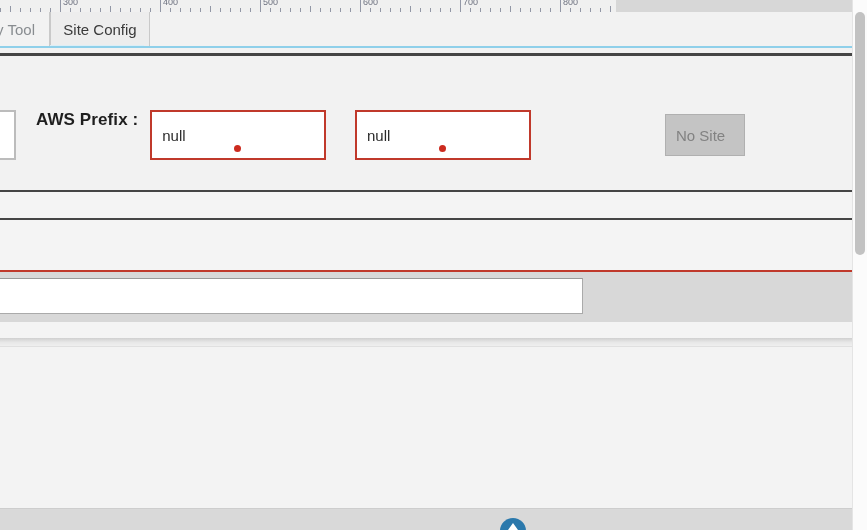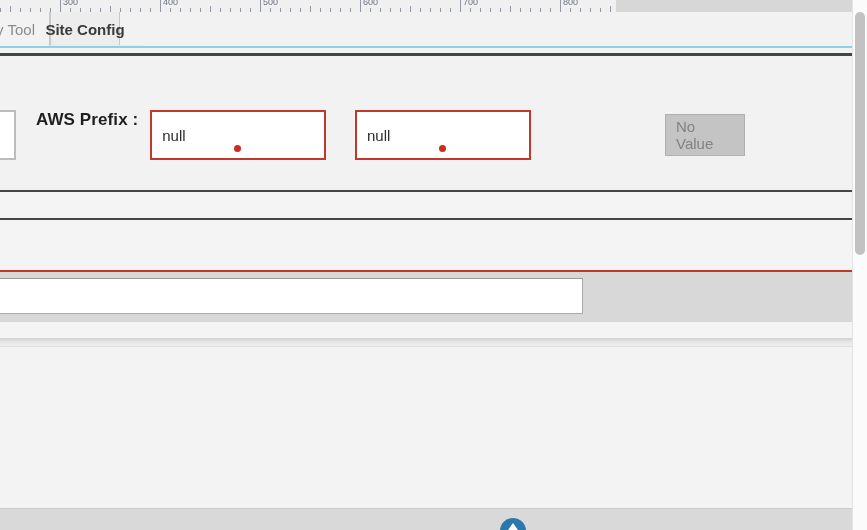--- a/index.html
+++ b/index.html
@@ -85,25 +85,25 @@
     white-space: nowrap;
   }
   .tab.partial {
     left: -26px;
     width: 76px;
     justify-content: flex-end;
     color: #888c90;
   }
   .tab.active {
     left: 50px;
-    width: 70px;
+    width: 100px;
     background: #ededed;
     border-left: 1px solid #c9c9c9;
     color: #3a3a3a;
-    font-weight: 700;
+    font-weight: 400;
   }
   .tab-underline {
     position: absolute;
     left: 0;
     top: 46px;
     width: 867px;
     height: 2px;
     background: #8fd0ea;
   }
   .tab-active-fill {
@@ -376,21 +376,21 @@
 
     <div class="field-group" style="left:343px; top:54px;">
       <div class="field-input err" style="width:176px; height:50px; margin-left:12px;">
         <span>null</span>
         <span class="err-dot" style="left:82px;"></span>
       </div>
     </div>
 
     <div class="field-group" style="left:659px; top:58px;">
       <div class="field-input disabled" style="width:80px; height:42px; margin-left:6px;">
-        <span>No Value</span>
+        <span>No Site</span>
       </div>
     </div>
   </div>
 
   <div class="hrule thin" style="top:190px;"></div>
   <div class="panel light" style="top:192px; height:26px;"></div>
   <div class="hrule thin" style="top:218px;"></div>
   <div class="panel light" style="top:220px; height:50px;"></div>
   <div class="hrule red" style="top:270px;"></div>
 

